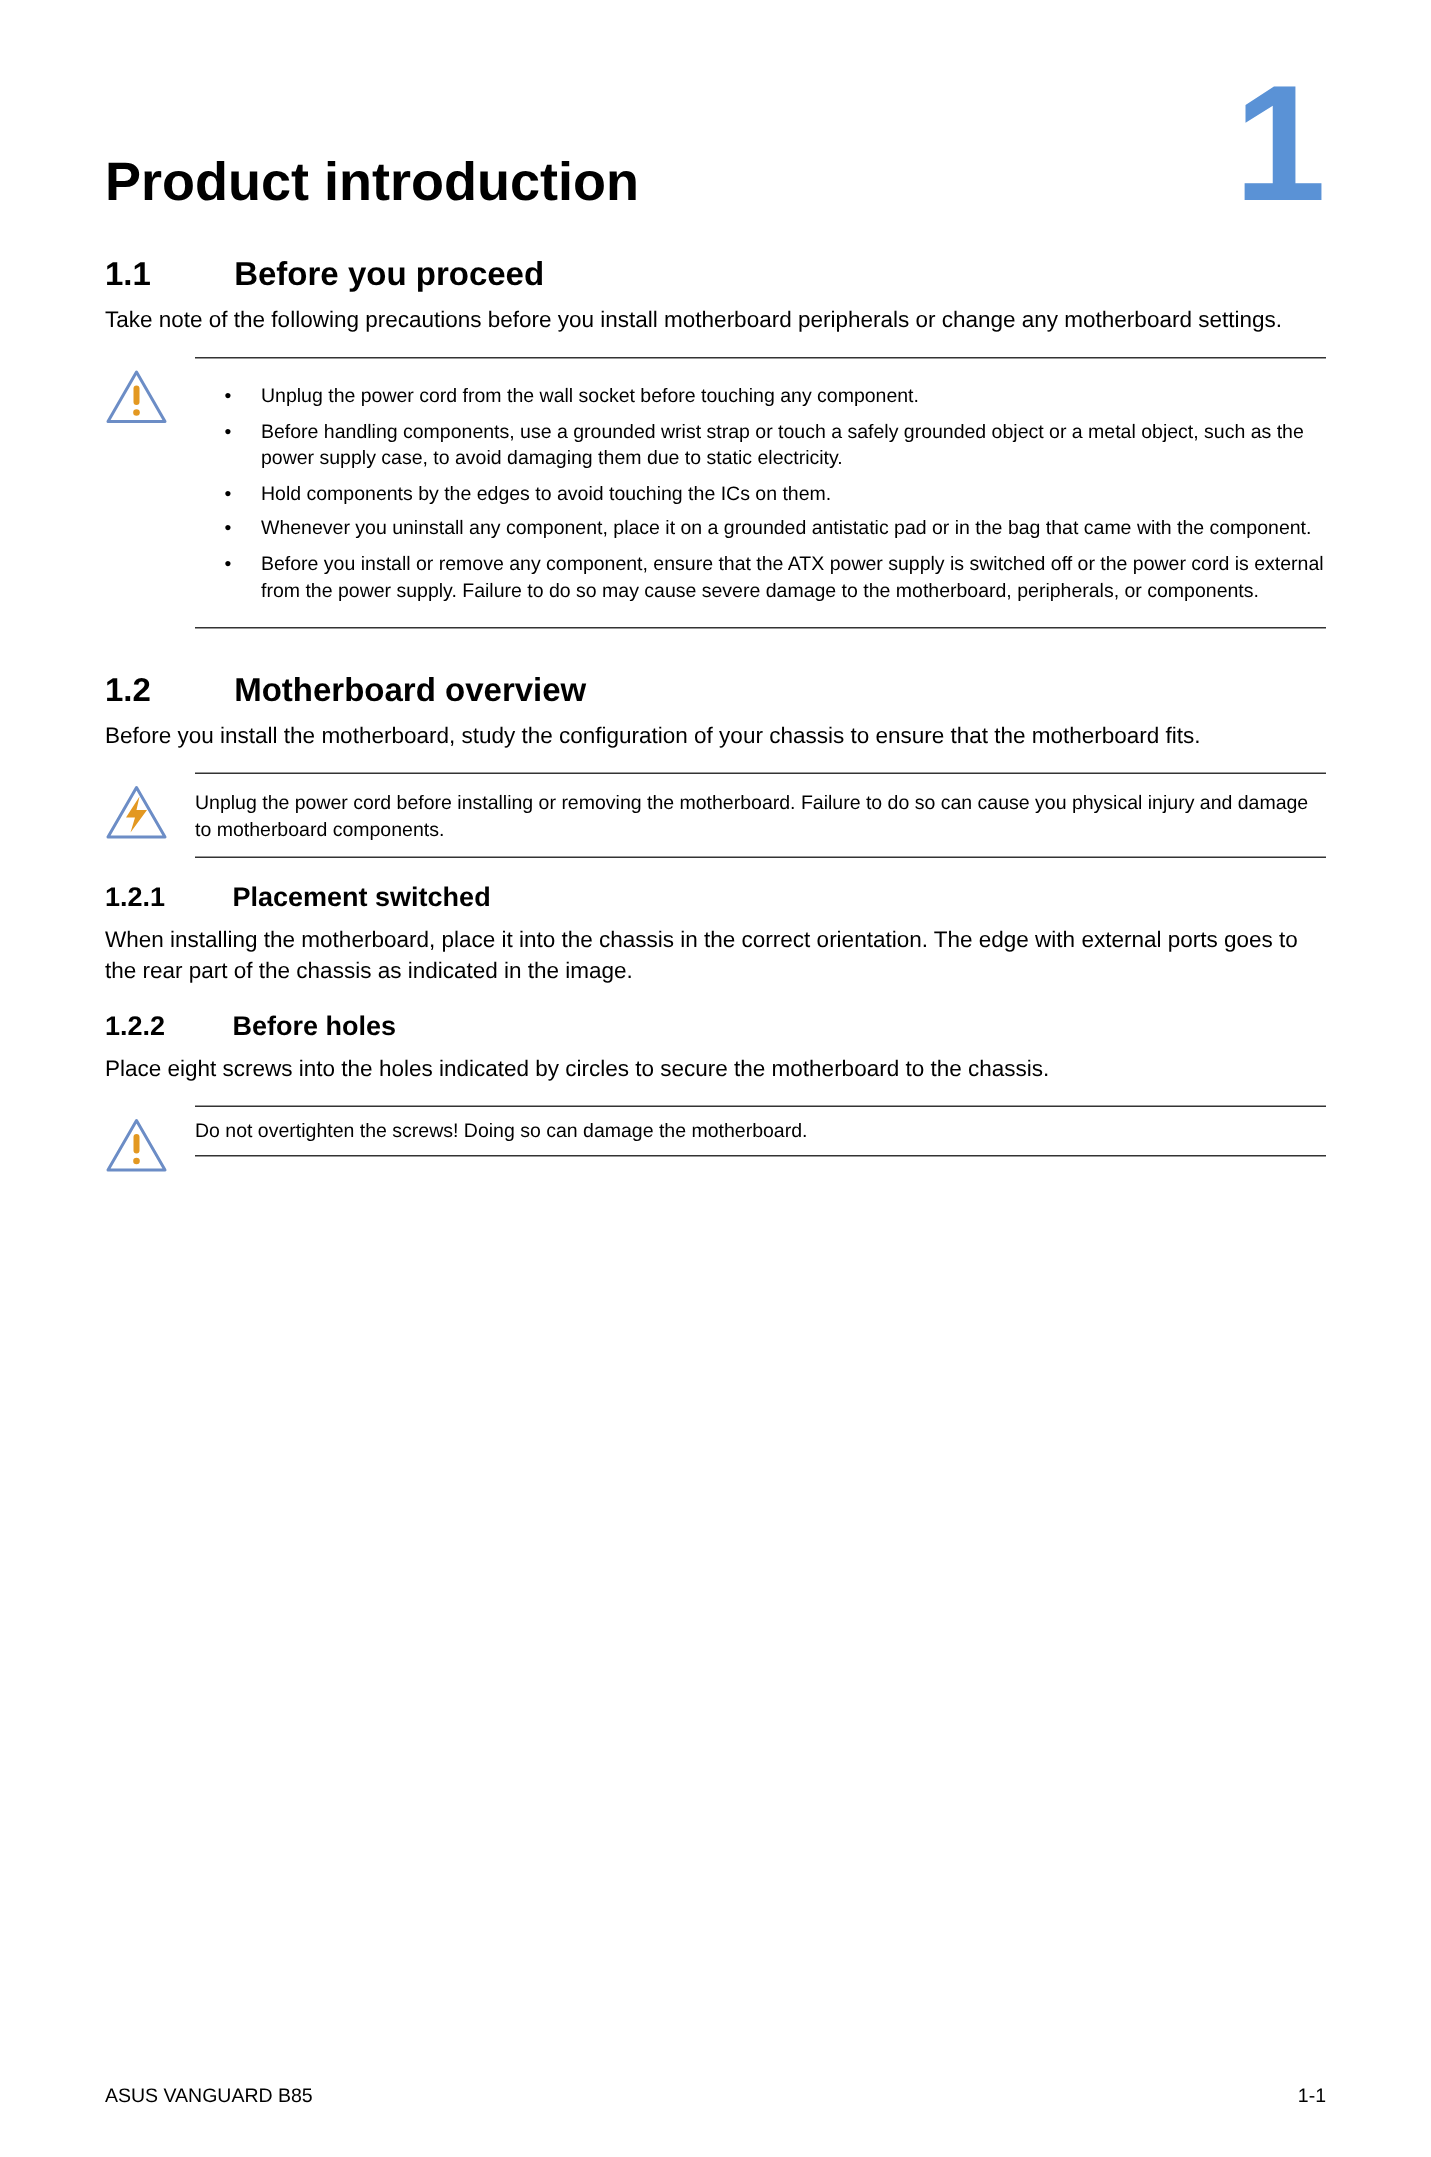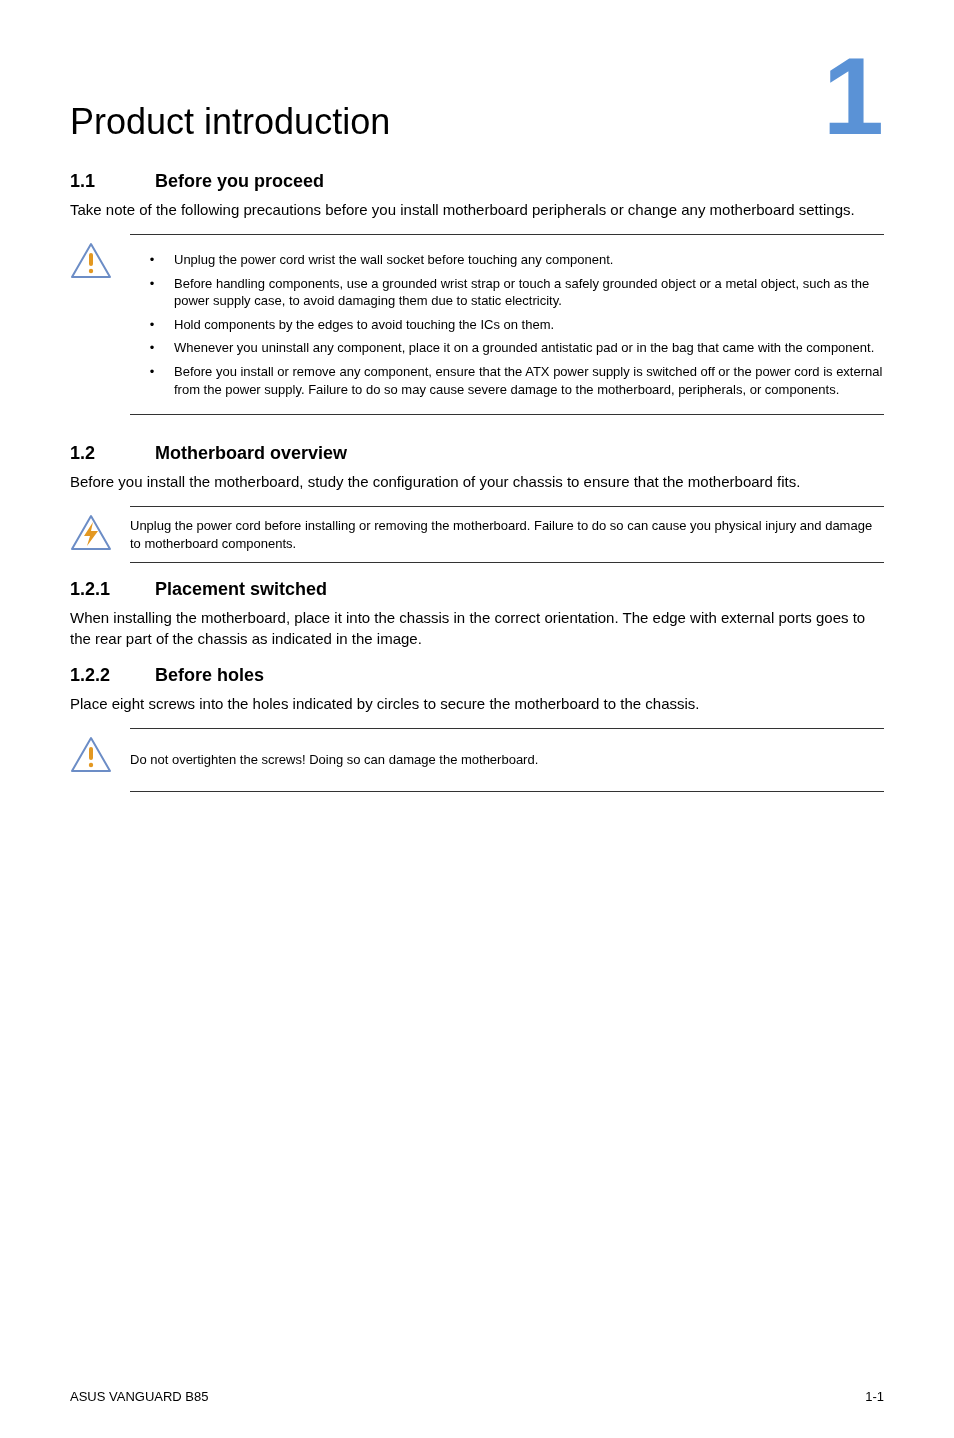--- a/index.html
+++ b/index.html
@@ -18,33 +18,33 @@
   }
   .title-row {
     display: flex;
     align-items: baseline;
     justify-content: space-between;
     margin-bottom: 28px;
   }
   .chapter-title {
     font-family: Verdana, Geneva, sans-serif;
     font-size: 36px;
-    font-weight: normal;
+    font-weight: bold;
     letter-spacing: 0px;
   }
   .chapter-number {
     font-family: Arial, Helvetica, sans-serif;
     font-size: 110px;
     font-weight: bold;
     color: #5a92d6;
     line-height: 0.5;
     margin-top: -2px;
   }
   .sec-heading {
-    font-size: 18px;
+    font-size: 22px;
     font-weight: bold;
     margin: 18px 0 8px 0;
   }
   .sec-num {
     display: inline-block;
     min-width: 80px;
   }
   .body-text {
     font-size: 15px;
     line-height: 1.35;
@@ -73,21 +73,21 @@
   }
   .callout-content {
     flex: 1;
     border-top: 1px solid #333;
     border-bottom: 1px solid #333;
     padding: 10px 0 10px 0;
     font-size: 13px;
     line-height: 1.35;
   }
   .callout-content.single-line {
-    padding: 22px 0;
+    padding: 7px 0;
   }
   .bullet-row {
     display: flex;
     margin: 6px 0;
   }
   .bullet-dot {
     width: 44px;
     text-align: center;
     flex-shrink: 0;
   }
@@ -131,21 +131,21 @@
     <div class="callout-icon">
       <svg width="42" height="38" viewBox="0 0 42 38">
         <polygon points="21,2 40,35 2,35" fill="none" stroke="#6c8dc6" stroke-width="2" stroke-linejoin="round"></polygon>
         <rect x="19" y="11" width="4" height="13" rx="2" fill="#e39821"></rect>
         <circle cx="21" cy="29" r="2.2" fill="#e39821"></circle>
       </svg>
     </div>
     <div class="callout-content">
       <div class="bullet-row">
         <div class="bullet-dot">•</div>
-        <div class="bullet-text">Unplug the power cord wrist the wall socket before touching any component.</div>
+        <div class="bullet-text">Unplug the power cord from the wall socket before touching any component.</div>
       </div>
       <div class="bullet-row">
         <div class="bullet-dot">•</div>
         <div class="bullet-text">Before handling components, use a grounded wrist strap or touch a safely grounded object or a metal object, such as the power supply case, to avoid damaging them due to static electricity.</div>
       </div>
       <div class="bullet-row">
         <div class="bullet-dot">•</div>
         <div class="bullet-text">Hold components by the edges to avoid touching the ICs on them.</div>
       </div>
       <div class="bullet-row">

